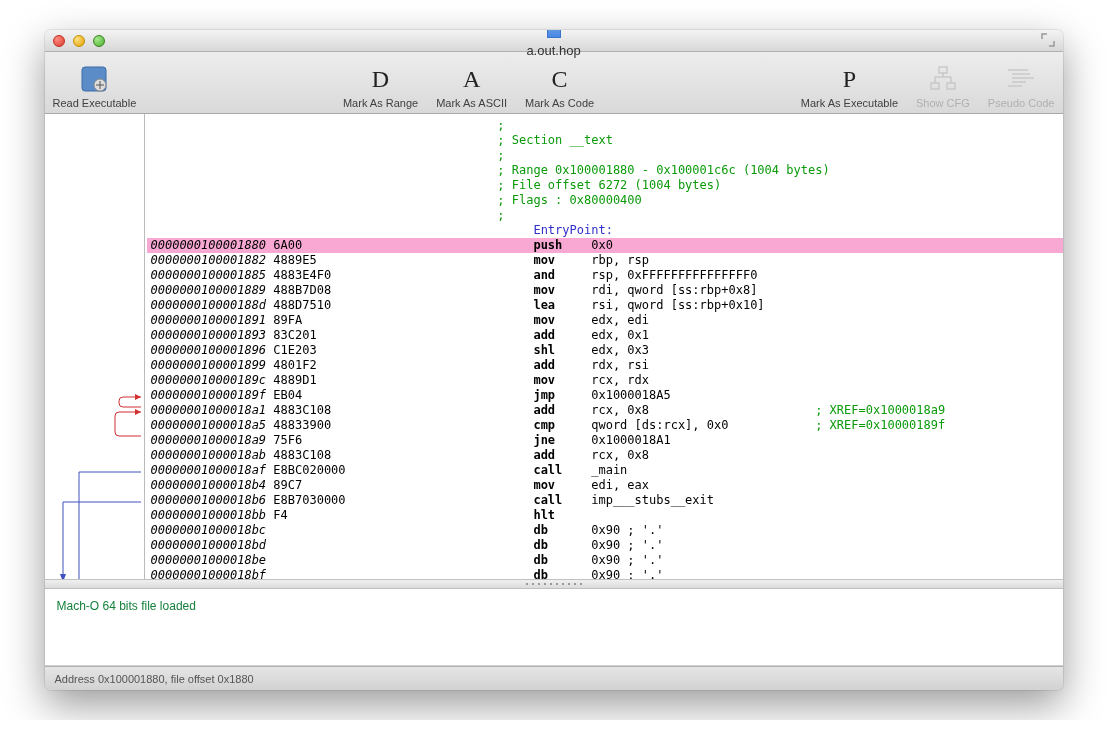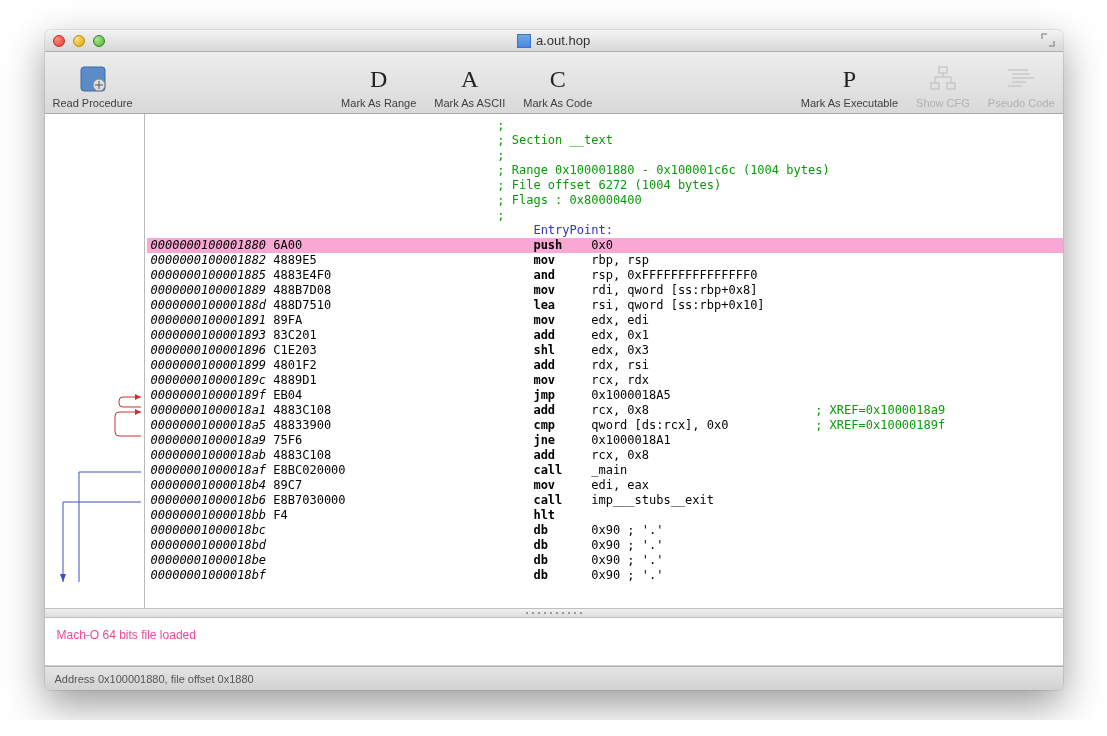--- a/index.html
+++ b/index.html
@@ -35,20 +35,21 @@
   .traffic { display: flex; gap:8px; margin-left:8px; }
   .dot { width:12px; height:12px; border-radius:50%; }
   .dot.red { background: radial-gradient(circle at 30% 30%,#ff8a80,#d94030); border:1px solid #c03020;}
   .dot.yellow { background: radial-gradient(circle at 30% 30%,#ffe082,#e0a000); border:1px solid #c09000;}
   .dot.green { background: radial-gradient(circle at 30% 30%,#a5e88c,#4fb030); border:1px solid #3a8020;}
   .title-center {
     position:absolute; left:0; right:0; text-align:center;
     font-size:13px; color:#333;
     display:flex; justify-content:center; align-items:center; gap:5px;
     pointer-events:none;
+    flex-direction:column;
   }
   .doc-icon {
     width:14px; height:14px; background:linear-gradient(#6fa8dc,#4a86e8);
     border:1px solid #3a76c8; display:inline-block;
   }
   .fullscreen-btn { margin-left:auto; margin-right:8px; color:#888; font-size:14px; line-height:1;}
 
   
   .toolbar {
     height: 62px;
@@ -99,22 +100,22 @@
     border-bottom:1px solid #c0c0c0;
     display:flex; justify-content:center; align-items:center;
   }
   .grip { width:60px; height:4px;
     background-image:
       radial-gradient(circle, #999 1px, transparent 1px);
     background-size: 6px 4px;
   }
 
   .log-pane {
-    height: 48px; background:#fff; padding:10px 12px;
-    font-size:12px; color:#ec4899;
+    height: 77px; background:#fff; padding:10px 12px;
+    font-size:12px; color:#15803d;
     border-bottom:1px solid #d0d0d0;
   }
 
   .statusbar {
     height: 24px;
     background: linear-gradient(#e5e5e5,#d2d2d2);
     border-top:1px solid #b0b0b0;
     font-size:11px; color:#555;
     display:flex; align-items:center;
     padding: 4px 10px;
@@ -144,21 +145,21 @@
 
   <div class="toolbar">
     <div class="tool-item">
       <div class="tool-icon">
         <svg width="32" height="32" viewBox="0 0 32 32">
           <rect x="4" y="4" width="24" height="24" rx="3" fill="#5b8cc8" stroke="#3a6ca8"></rect>
           <circle cx="22" cy="22" r="6" fill="#ddd" stroke="#888"></circle>
           <path d="M22 18 v8 M18 22 h8" stroke="#555"></path>
         </svg>
       </div>
-      <span>Read Procedure</span>
+      <span>Read Executable</span>
     </div>
 
     <div class="tool-spacer"></div>
 
     <div class="tool-item">
       <div class="tool-icon">
           <span class="tool-letter">D</span>
         </div>
       <span>Mark As Range</span>
     </div>

